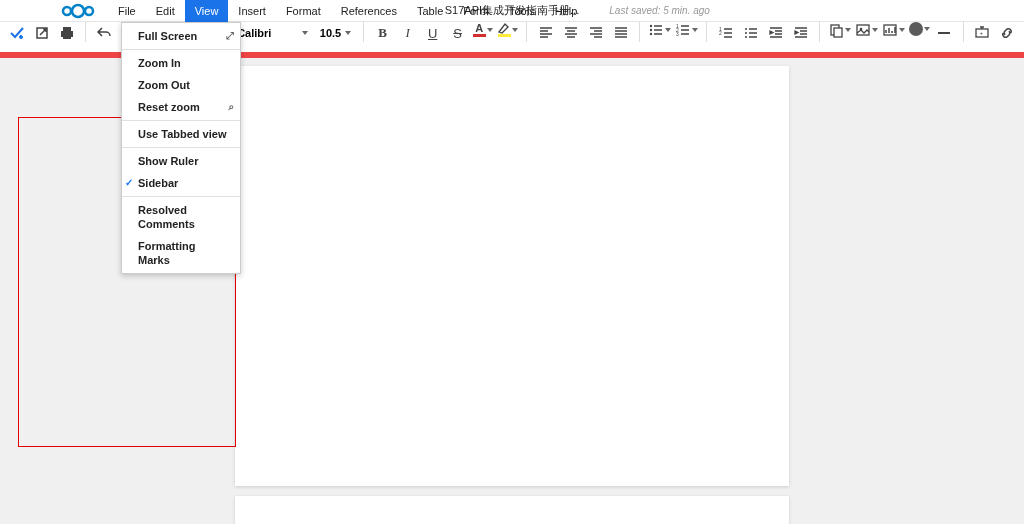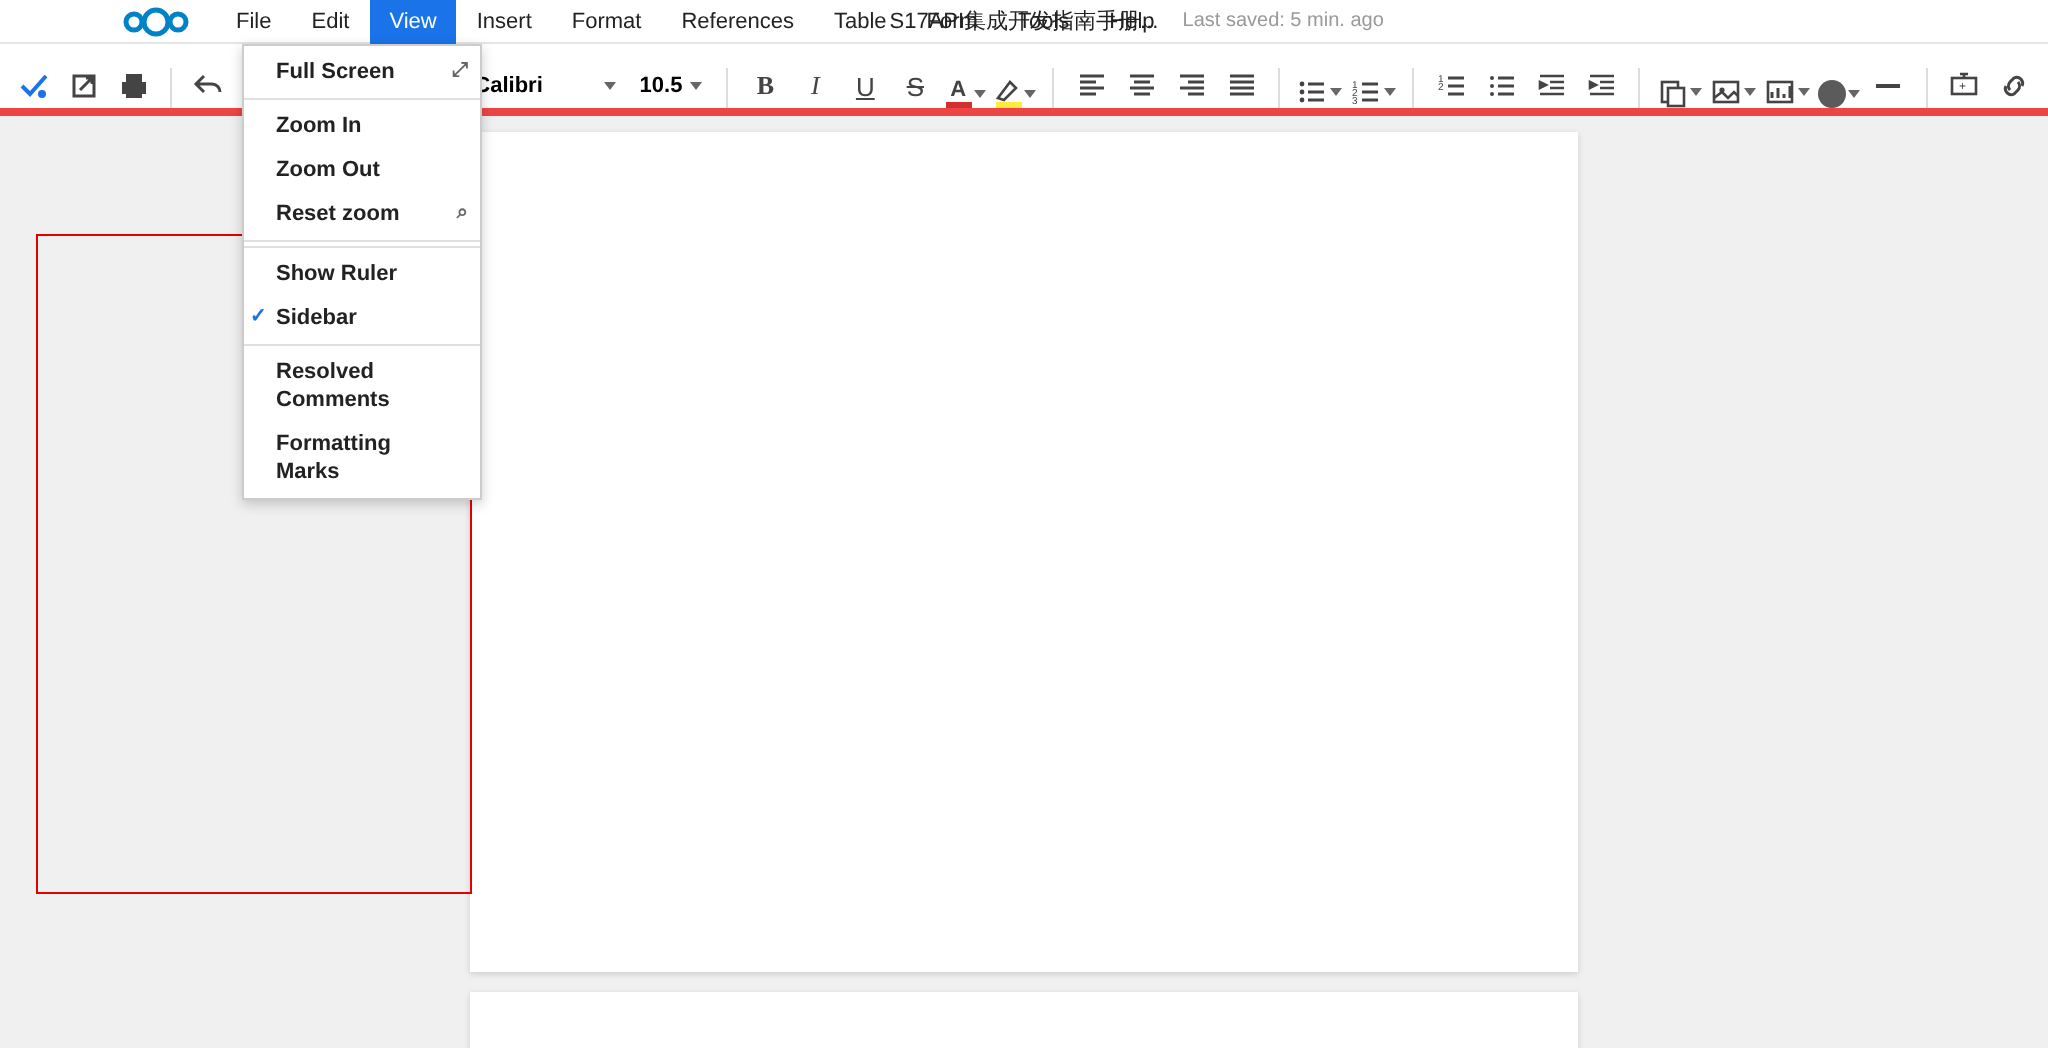--- a/index.html
+++ b/index.html
@@ -4,33 +4,33 @@
 <style>
 * { margin:0; padding:0; box-sizing:border-box; font-family:Arial,Helvetica,sans-serif; }
 body { background:#fff; width:1024px; height:524px; overflow:hidden; position:relative; }
 
 
 .menubar { display:flex; align-items:center; height:22px; background:#fff; border-bottom:1px solid #e5e5e5; font-size:11px; color:#222;padding-left:48px; }
 .logo { display:flex; align-items:center; justify-content:center; width:60px; }
 .logo svg { fill:none; stroke:#0082c9; stroke-width:2.5; }
 .menu-item { padding:0 10px; line-height:22px; cursor:pointer; }
 .menu-item.active { background:#1a73e8; color:#fff; }
-.last-saved { margin-left:4px; color:#999; font-size:10px; }
+.last-saved { margin-left:22px; color:#999; font-size:10px;font-style:italic; }
 .doc-title { position:absolute; left:50%; transform:translateX(-50%); font-size:11px; font-weight:normal; color:#222; top:3px; width:100%; text-align:center; pointer-events:none;}
 .doc-title span{ pointer-events:auto; }
 
 
 .dropdown { position:absolute; top:22px; left:121px; width:120px; background:#fff; border:1px solid #ccc; box-shadow:0 2px 6px rgba(0,0,0,0.2); font-size:11px; color:#222; z-index:100; padding:2px 0;}
 .dropdown .sep { height:1px; background:#e0e0e0; margin:2px 0; }
 .dd-item { display:flex; align-items:center; padding:4px 10px 4px 16px; cursor:pointer; position:relative; line-height:14px;font-weight:bold;}
 .dd-check::before { content:"✓"; color:#1a73e8; position:absolute; left:3px; font-size:10px; }
 .dd-right { position:absolute; right:6px; color:#666; font-size:10px; }
 
 
-.toolbar { display:flex; align-items:flex-end; height:36px; padding:0 6px; border-bottom:4px solid #ef4444; gap:4px; }
+.toolbar { display:flex; align-items:flex-start; height:36px; padding:0 6px; border-bottom:6px solid #ef4444; gap:4px; }
 .tool-btn { width:22px; height:22px; display:flex; align-items:center; justify-content:center; cursor:pointer; color:#444; border-radius:2px; }
 .tool-btn svg { width:16px; height:16px; fill:#444; }
 .tool-btn.accent svg { fill:#1a73e8; stroke:#1a73e8; }
 .sep-v { width:1px; height:20px; background:#ddd; margin:0 4px; }
 .combo { display:flex; align-items:center; height:22px; background:#fff; font-size:11px; border-radius:2px; padding:0 4px; cursor:pointer; }
 .combo .caret { margin-left:4px; }
 .combo.heading { width:36px; font-weight:bold; font-size:12px; justify-content:center; }
 .combo.font { width:82px; font-weight:bold; }
 .combo.size { width:40px; font-weight:bold; justify-content:center; }
 .caret { width:0; height:0; border-left:3px solid transparent; border-right:3px solid transparent; border-top:4px solid #666; display:inline-block; }
@@ -84,20 +84,21 @@
       <span class="dd-right">⤢</span>
     </div>
   <div class="sep"></div>
   <div class="dd-item">Zoom In</div>
   <div class="dd-item">Zoom Out</div>
   <div class="dd-item">
       <span>Reset zoom</span>
       <span class="dd-right">⌕</span>
     </div>
   <div class="sep"></div>
+  <div class="dd-item">Use Tabbed view</div>
   <div class="sep"></div>
   <div class="dd-item">Show Ruler</div>
   <div class="dd-item dd-check">Sidebar</div>
   <div class="sep"></div>
   <div class="dd-item">Resolved Comments</div>
   <div class="dd-item">Formatting Marks</div>
 </div>
 
 <div class="toolbar">
   <div class="tool-btn accent">

